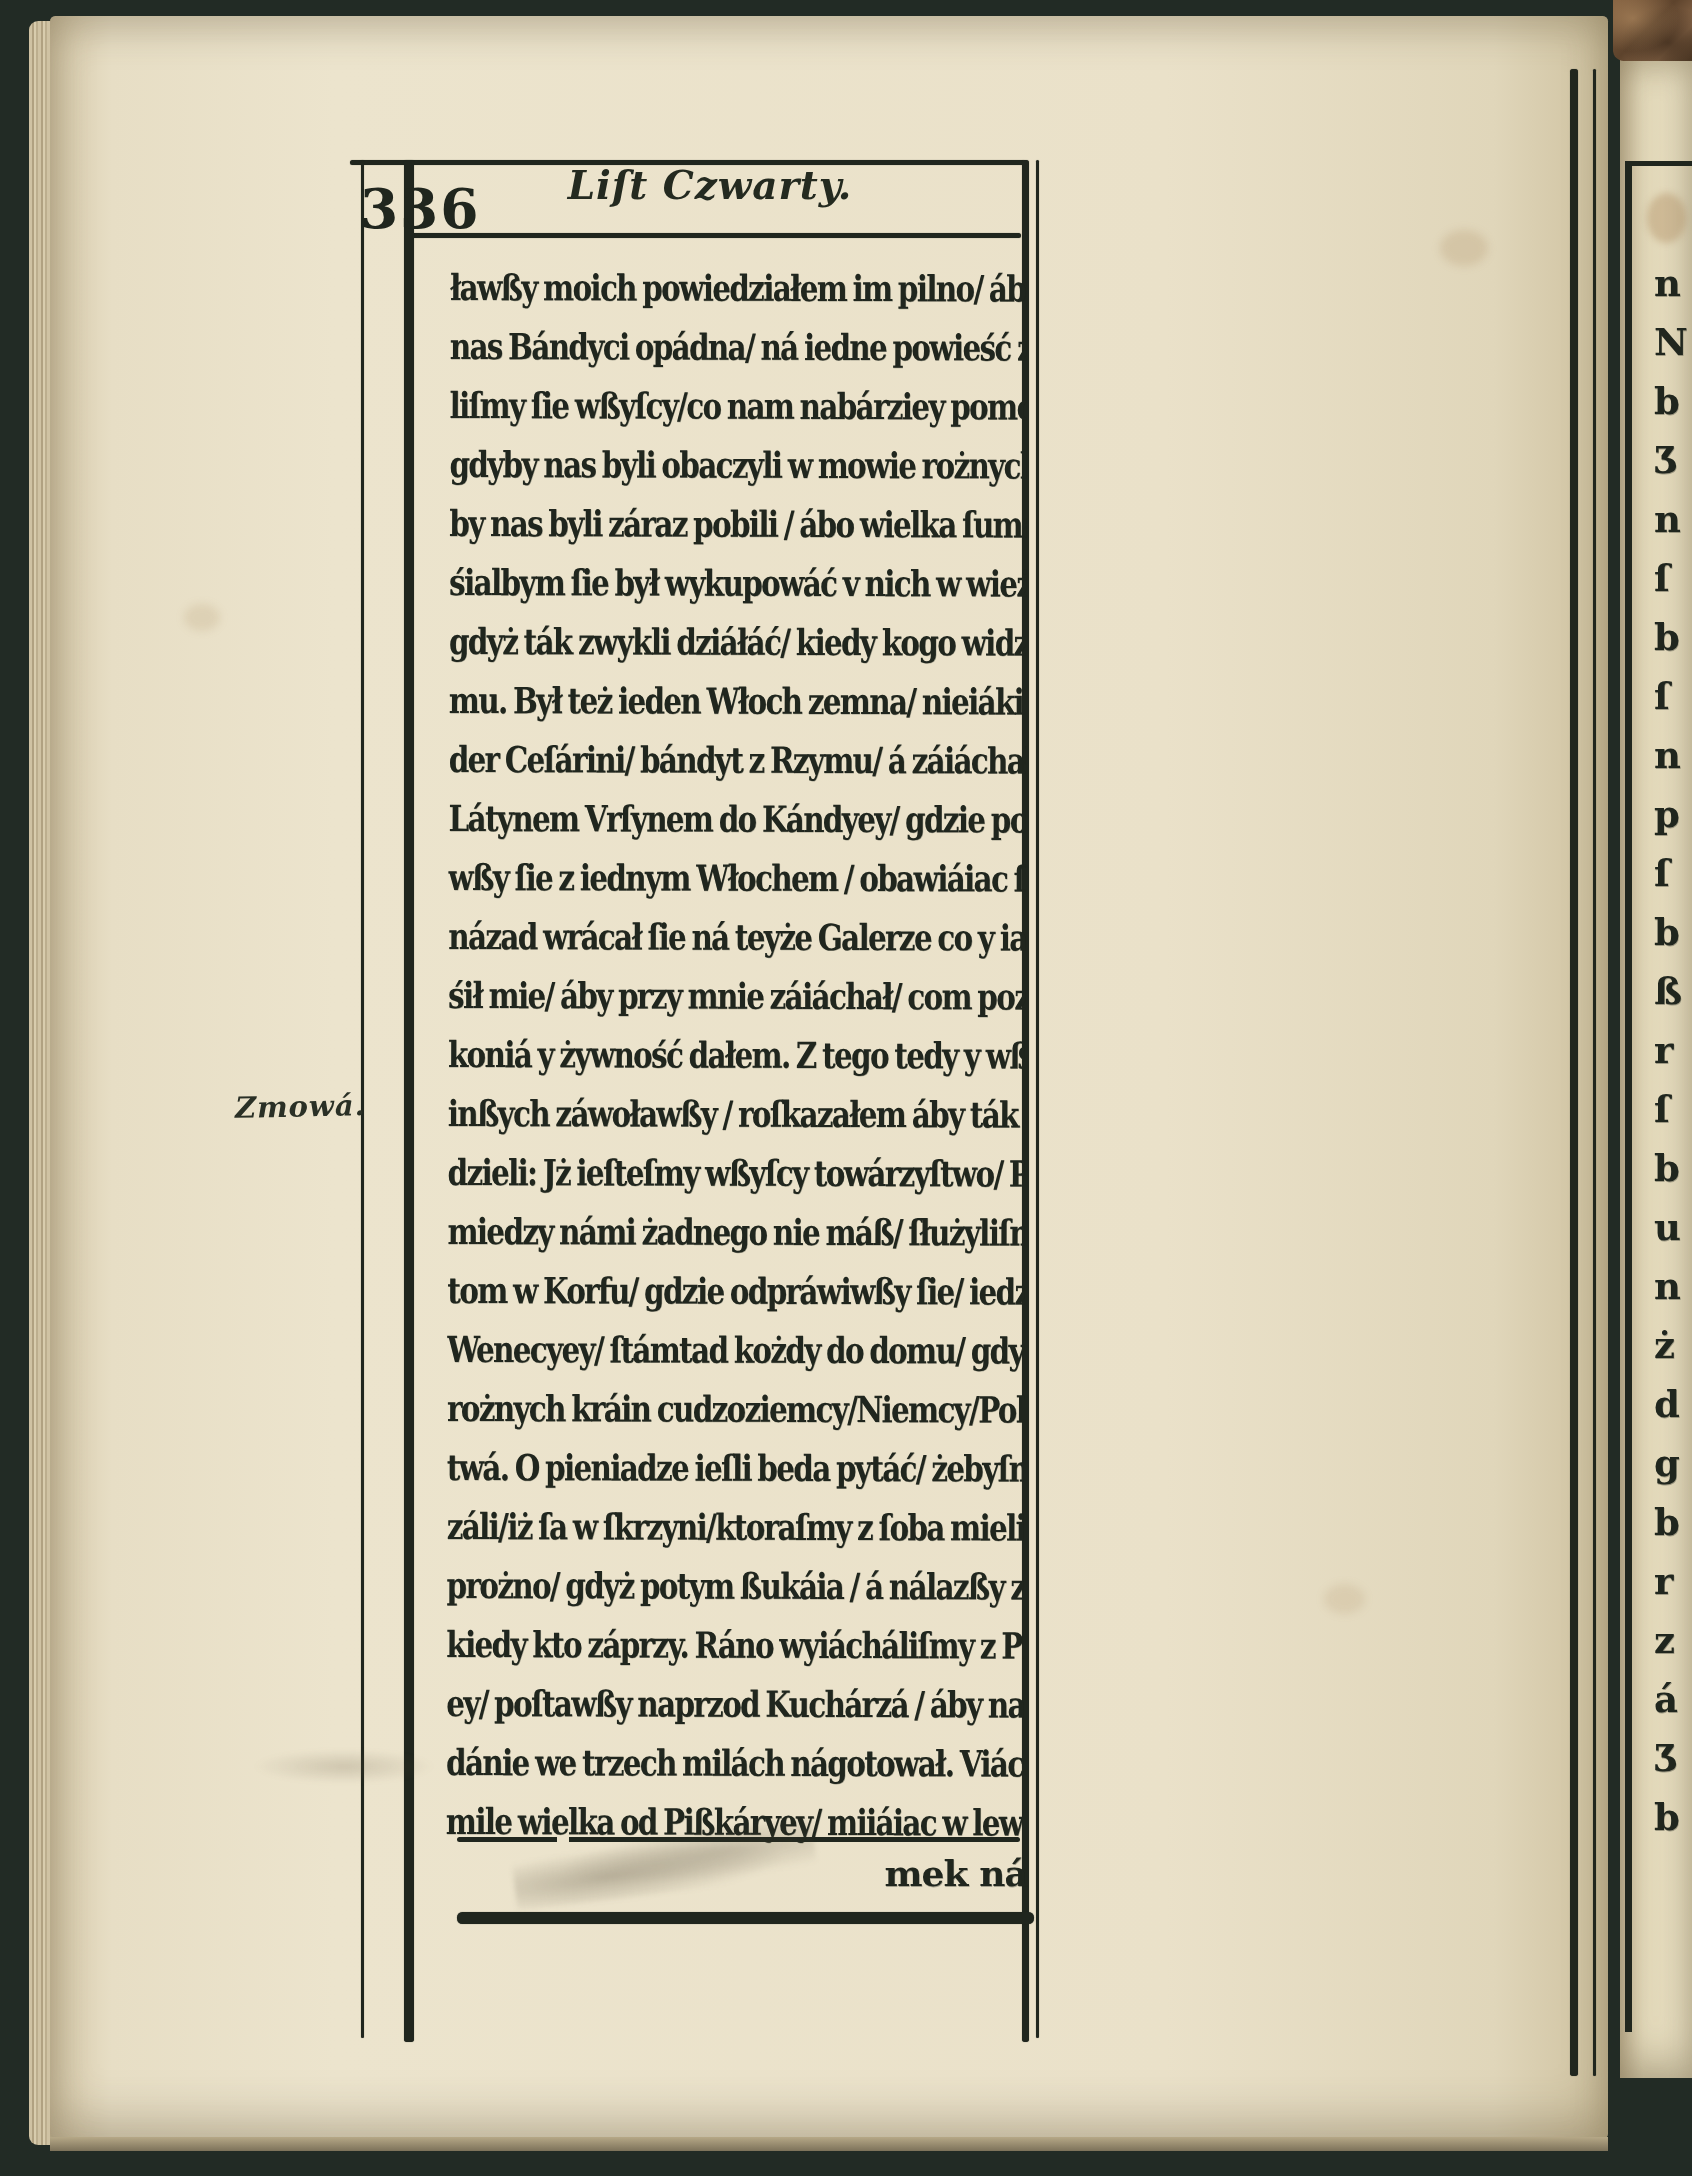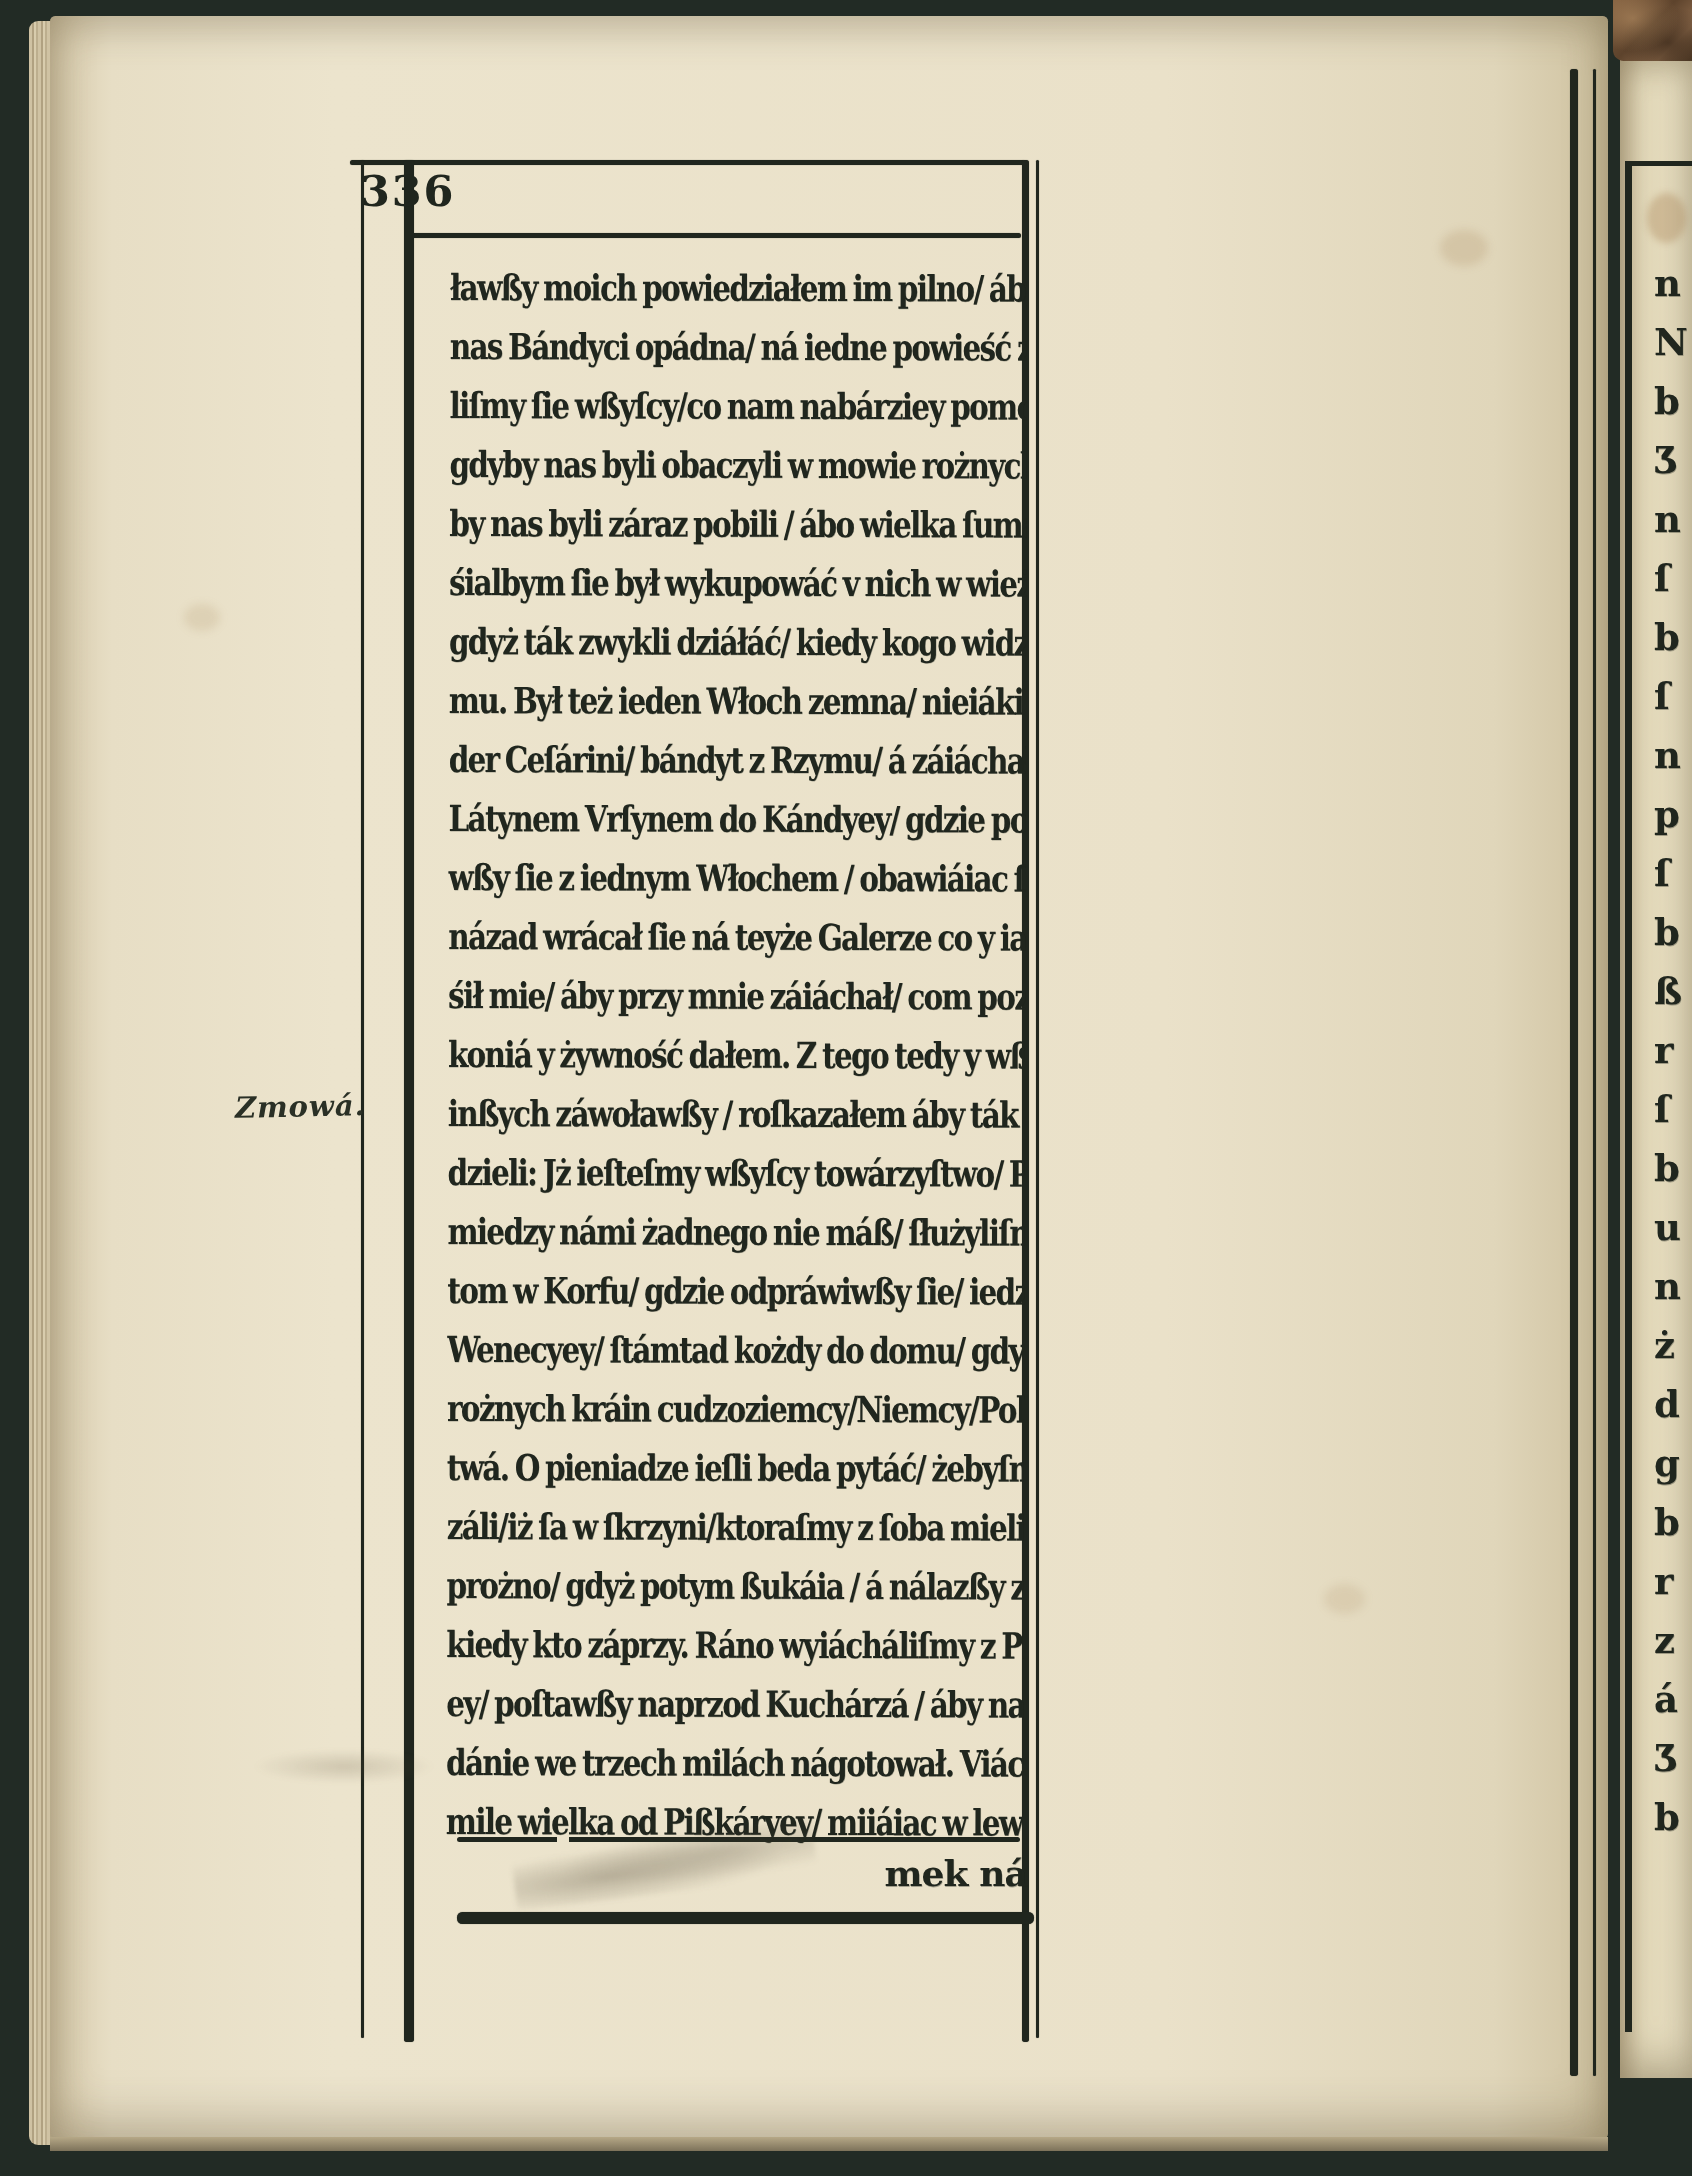--- a/index.html
+++ b/index.html
@@ -37,22 +37,22 @@
   .rule-frame-right-thick{left:1520px;top:53px;width:8px;height:2007px;}
   .rule-frame-right-thin{left:1543px;top:53px;width:2.7px;height:2007px;}
   .rule-under-text{
     left:407px;top:1821px;width:563px;height:4.5px;
     background:linear-gradient(90deg,#20261e 0 100px,transparent 100px 112px,#20261e 112px 100%);
     box-shadow:none;
   }
   .rule-bottom-heavy{left:407px;top:1896px;width:577px;height:11.6px;border-radius:5.3px;}
   
   .page-number{
-    position:absolute;left:310px;top:150px;
-    font-size:43px;font-weight:700;color:#20261e;letter-spacing:1.8px;
+    position:absolute;left:310px;top:160px;
+    font-size:55px;font-weight:700;color:#20261e;letter-spacing:1.8px;
   }
   .running-title{
     position:absolute;left:339px;top:146px;width:642px;text-align:center;
     font-size:39px;font-style:italic;font-weight:600;color:#242a20;letter-spacing:0.9px;
   }
   
   #body-lines{
     position:absolute;left:400px;top:242px;width:708px;
     transform:rotate(.15deg) scaleX(.815);transform-origin:0 0;
   }
@@ -129,20 +129,21 @@
   <div class="rule rule-left-thin"></div>
   <div class="rule rule-left-thick"></div>
   <div class="rule rule-right-thick"></div>
   <div class="rule rule-right-thin"></div>
   <div class="rule rule-frame-right-thick"></div>
   <div class="rule rule-frame-right-thin"></div>
   <div class="rule rule-under-text"></div>
   <div class="rule rule-bottom-heavy"></div>
 
   <div class="page-number">336</div>
+  <div class="running-title">Liſt Czwarty.</div>
 
   <div id="body-lines">
       <div class="tline">ławßy moich powiedziałem im pilno/ áby kiedy</div>
       <div class="tline">nas Bándyci opádna/ ná iedne powieść zgadzá-</div>
       <div class="tline">liſmy ſie wßyſcy/co nam nabárziey pomoglo. Bo</div>
       <div class="tline">gdyby nas byli obaczyli w mowie rożnych/ ábo-</div>
       <div class="tline">by nas byli záraz pobili / ábo wielka ſuma mu-</div>
       <div class="tline">śialbym ſie był wykupowáć v nich w wieżieniu/</div>
       <div class="tline">gdyż ták zwykli dziáłáć/ kiedy kogo widza po te-</div>
       <div class="tline">mu. Był też ieden Włoch zemna/ nieiáki Alexán-</div>

